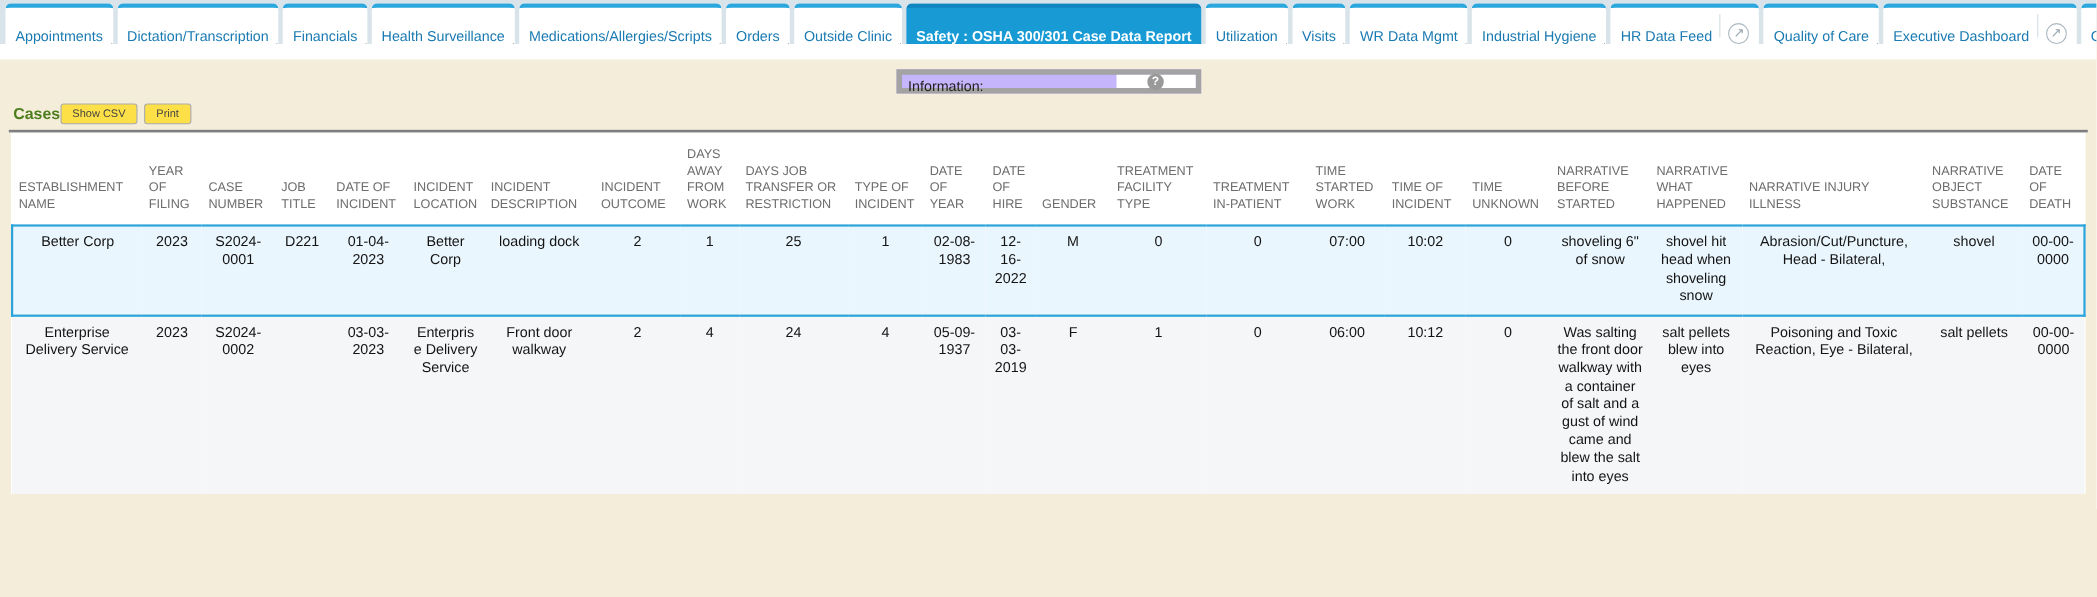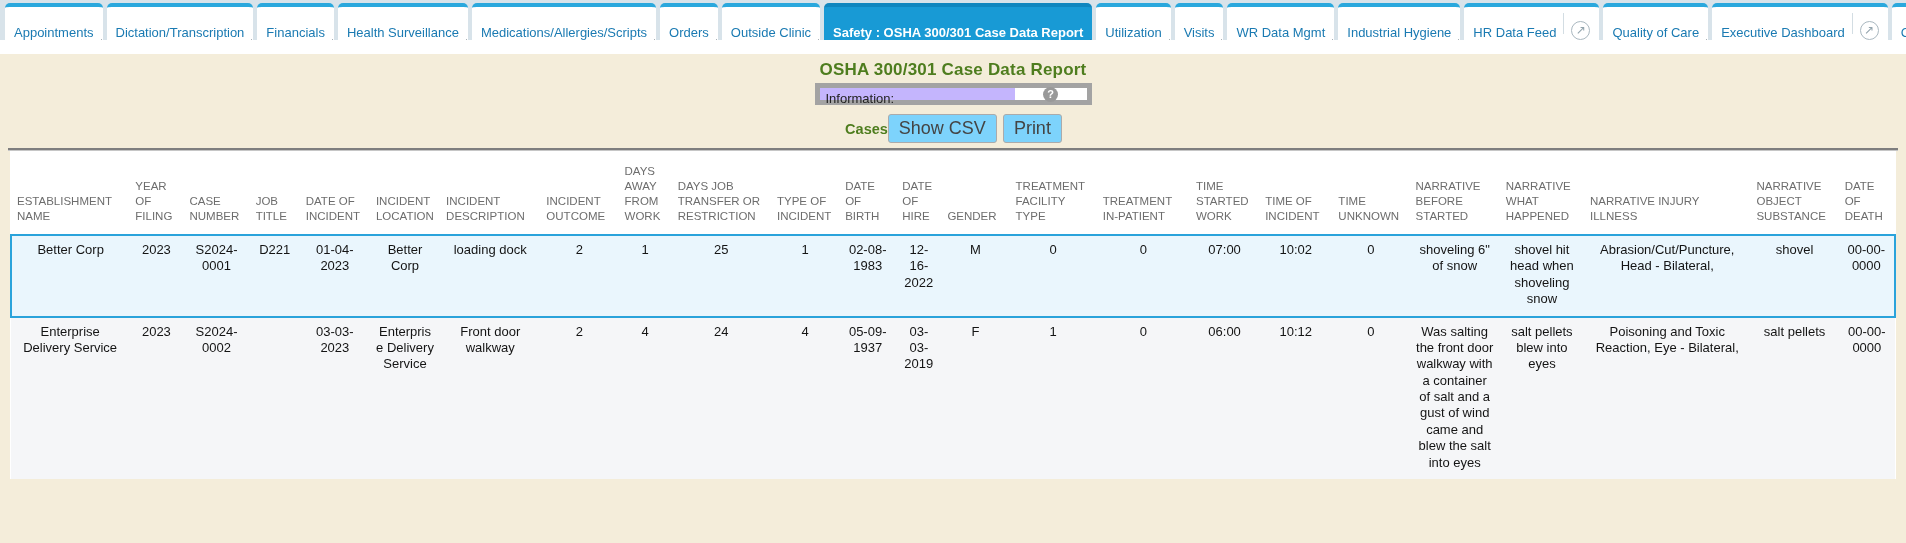--- a/index.html
+++ b/index.html
@@ -61,28 +61,28 @@
     align-items: center; justify-content: center;
   }
   .help-circle {
     width: 15px; height: 15px; border-radius: 50%; background: #999999;
     color: #ffffff; font-size: 11px; font-weight: bold; line-height: 15px;
     text-align: center; cursor: pointer;
   }
 
   
   .cases-bar {
-    display: flex; justify-content: center; align-items: center;
+    display: flex; justify-content: flex-start; align-items: center;
     padding: 9px 11px 5px 12px;
   }
   .cases-title { color: var(--green, #4e7d1e); font-size: 14.5px; font-weight: bold; }
   .cases-buttons { display: flex; gap: 6px; }
   .toolbar-btn {
-    font-family: inherit; font-size: 18px; color: #444;
-    background: #7dd3fc; border: 1px solid #ababab; border-radius: 3px;
+    font-family: inherit; font-size: 10px; color: #444;
+    background: #fde047; border: 1px solid #ababab; border-radius: 3px;
     padding: 3px 10px; cursor: pointer;
   }
   .divider {
     margin: 0 8px; height: 1px; background: #ffffff;
     border-top: 2px solid #7e7e7e; border-bottom: 1px solid #c6c6c6;
   }
 
   
   .table-wrap { margin: 0 10px; background: #ffffff; }
   table.cases {
@@ -177,21 +177,20 @@
     </div>
     <div class="tab clipped">
       <span>C</span>
     </div>
   </div>
 <div class="white-strip"></div>
 
 <div class="page">
 
   <div class="report-header">
-    <div class="report-title">OSHA 300/301 Case Data Report</div>
     <div class="info-bar">
       <span class="info-label">Information:</span>
       <span class="info-help">
         <span class="help-circle">?</span>
       </span>
     </div>
   </div>
 
   <div class="cases-bar">
     <span class="cases-title">Cases</span>
@@ -237,21 +236,21 @@
             <th>YEAR OF FILING</th>
             <th>CASE NUMBER</th>
             <th>JOB TITLE</th>
             <th>DATE OF INCIDENT</th>
             <th>INCIDENT LOCATION</th>
             <th>INCIDENT DESCRIPTION</th>
             <th>INCIDENT OUTCOME</th>
             <th>DAYS AWAY FROM WORK</th>
             <th>DAYS JOB TRANSFER OR RESTRICTION</th>
             <th>TYPE OF INCIDENT</th>
-            <th>DATE OF BIRTH</th>
+            <th>DATE OF YEAR</th>
             <th>DATE OF HIRE</th>
             <th>GENDER</th>
             <th>TREATMENT FACILITY TYPE</th>
             <th>TREATMENT IN-PATIENT</th>
             <th>TIME STARTED WORK</th>
             <th>TIME OF INCIDENT</th>
             <th>TIME UNKNOWN</th>
             <th>NARRATIVE BEFORE STARTED</th>
             <th>NARRATIVE WHAT HAPPENED</th>
             <th>NARRATIVE INJURY ILLNESS</th>

